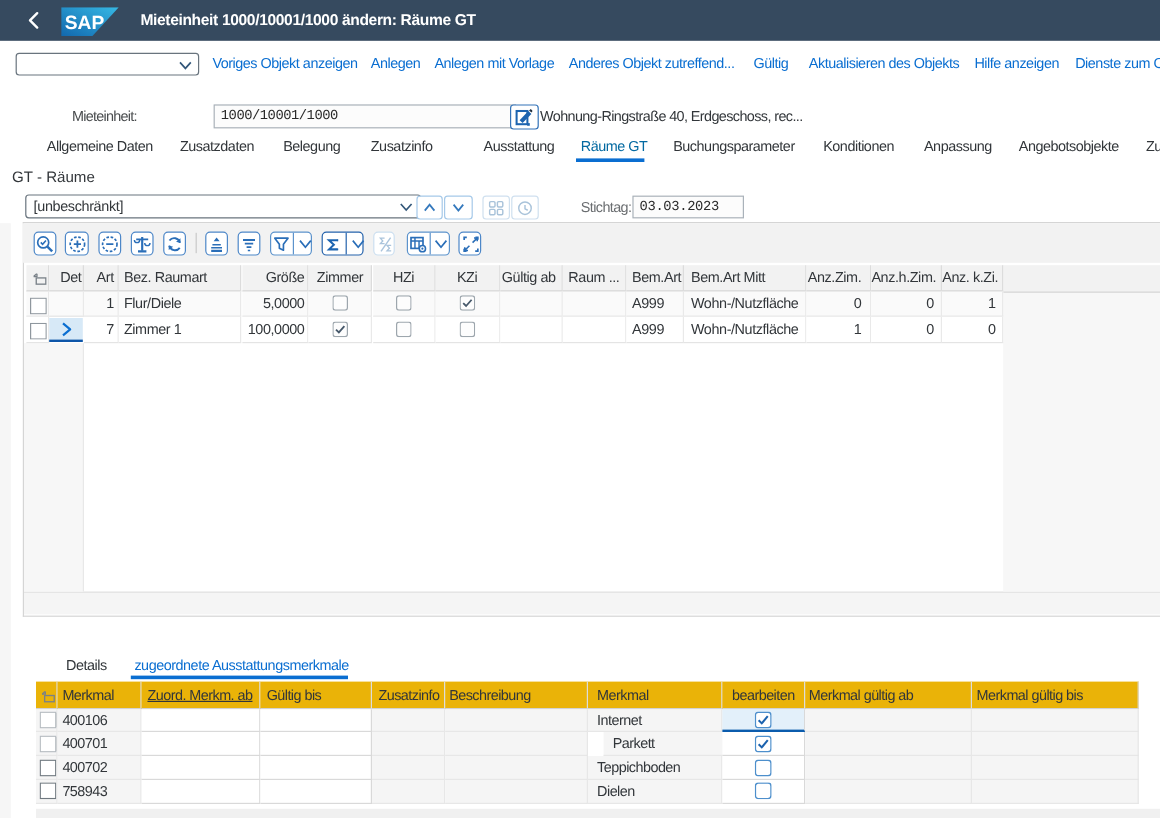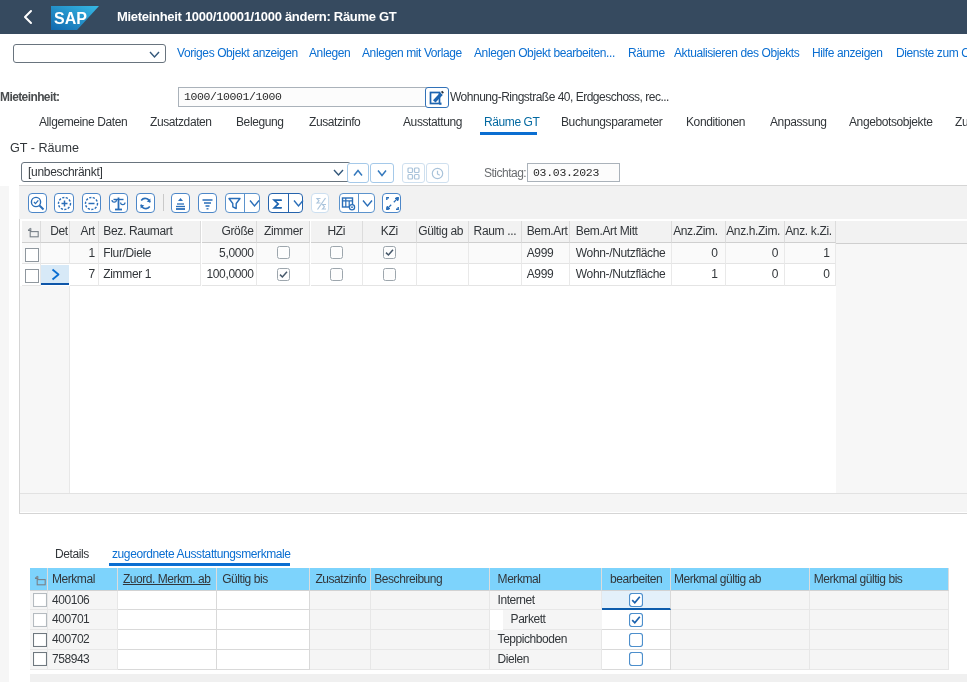--- a/index.html
+++ b/index.html
@@ -6,21 +6,21 @@
 body{width:967px;height:682px;position:relative;overflow:hidden;background:#fff;
   font-family:"Liberation Sans",sans-serif;color:#32363a;font-size:12.5px;}
 .abs{position:absolute;}
 
 #topbar{left:0;top:0;width:967px;height:34px;background:#364a5f;}
 #title{left:117px;top:0;height:34px;line-height:34px;color:#fff;font-weight:bold;font-size:13px;letter-spacing:-0.3px;}
 
 #combo1{left:13px;top:44px;width:151px;height:17px;border:1px solid #69747e;border-radius:3px;background:#fff;}
 .link{top:46px;color:#0a6ed1;font-size:12px;letter-spacing:-0.4px;white-space:nowrap;}
 
-#melabel{left:0px;top:90px;width:174px;text-align:left;font-weight:bold;font-size:12px;letter-spacing:-0.6px;color:#494c4e;}
+#melabel{left:0px;top:90px;width:174px;text-align:center;font-weight:normal;font-size:12px;letter-spacing:-0.6px;color:#494c4e;}
 #meinput{left:178px;top:87px;width:245px;height:18px;border:1px solid #aab2ba;background:#fcfcfc;
   font-family:"Liberation Mono",monospace;font-size:11.5px;letter-spacing:-0.4px;line-height:18px;padding-left:5px;color:#2a2a2a;}
 #editbtn{left:425px;top:87px;width:22px;height:19px;border:1px solid #3272b8;border-radius:3px;background:#fff;}
 #medesc{left:450px;top:90px;font-size:12px;color:#32363a;letter-spacing:-0.5px;}
 
 .tab{top:115px;font-size:12px;color:#32363a;letter-spacing:-0.4px;white-space:nowrap;}
 .tabsel{color:#0369a1;}
 #tabline{left:480px;top:132px;width:57px;height:3px;background:#0a6ed1;}
 #sectitle{left:10px;top:141px;font-size:12.6px;}
 
@@ -50,21 +50,21 @@
 #rightfill2{left:836px;top:244px;width:131px;height:249px;background:#f7f7f7;}
 #frozenfill{left:20px;top:286px;width:49px;height:207px;background:#f7f7f7;border-right:1px solid #e8e8e8;}
 #detcell{left:41px;top:264.5px;width:28px;height:18.5px;background:#d7e9f7;border-bottom:2.5px solid #0e56a9;}
 #hscroll1{left:20px;top:493px;width:947px;height:18px;background:#f5f5f5;border-top:1px solid #e2e2e2;}
 
 #btab1{left:55px;top:547px;font-size:12px;letter-spacing:-0.4px;}
 #btab2{left:112px;top:547px;font-size:12px;letter-spacing:-0.4px;color:#0a6ed1;}
 #btabline{left:109px;top:563px;width:181px;height:3px;background:#0a6ed1;}
 
 .bcell{position:absolute;overflow:hidden;white-space:nowrap;font-size:12px;letter-spacing:-0.45px;line-height:20px;box-sizing:border-box;}
-.bhc{background:#7dd3fc;border-bottom:1px solid #d2d2d2;border-right:1px solid #dcdcdc;}
+.bhc{background:#eab308;border-bottom:1px solid #d2d2d2;border-right:1px solid #dcdcdc;}
 .bgc{background:#f5f5f5;border-bottom:1px solid #e7e7e7;border-right:1px solid #e7e7e7;}
 .bwc{background:#fff;border-bottom:1px solid #d9d9d9;border-right:1px solid #d9d9d9;}
 #hscroll2{left:30px;top:674px;width:937px;height:8px;background:#f0f0f0;}
 svg{display:block;}
 </style>
 </head>
 <body>
 <div id="topbar" class="abs"></div>
 <div class="abs" style="left:22px;top:9px;">
 <svg width="12" height="16" viewBox="0 0 12 16">
@@ -86,22 +86,22 @@
 <div id="title" class="abs">Mieteinheit 1000/10001/1000 ändern: Räume GT</div>
 
 <div id="combo1" class="abs">
     <svg style="position:absolute;right:5px;top:5px" width="11" height="9" viewBox="0 0 11 9">
       <path d="M1 2 L5.5 7 L10 2" fill="none" stroke="#33577a" stroke-width="1.4"></path>
     </svg>
   </div>
 <span class="abs link" style="left:177px;">Voriges Objekt anzeigen</span>
 <span class="abs link" style="left:309px;">Anlegen</span>
 <span class="abs link" style="left:362px;">Anlegen mit Vorlage</span>
-<span class="abs link" style="left:474px;">Anlegen Objekt bearbeiten...</span>
-<span class="abs link" style="left:628px;">Räume</span>
+<span class="abs link" style="left:474px;">Anderes Objekt zutreffend...</span>
+<span class="abs link" style="left:628px;">Gültig</span>
 <span class="abs link" style="left:674px;">Aktualisieren des Objekts</span>
 <span class="abs link" style="left:812px;">Hilfe anzeigen</span>
 <span class="abs link" style="left:896px;">Dienste zum Ob</span>
 
 <div id="melabel" class="abs">Mieteinheit:</div>
 <div id="meinput" class="abs">1000/10001/1000</div>
 <div id="editbtn" class="abs">
     <svg style="margin:2px auto 0 3px" width="15" height="15" viewBox="0 0 15 15">
 <rect x="1.5" y="2.5" width="9" height="11" fill="none" stroke="#1d64b0" stroke-width="1.7"></rect>
 <path d="M4 10.2 L11.3 2.6 L13.8 5 L6.5 12.6 Z" fill="#1d64b0"></path>

